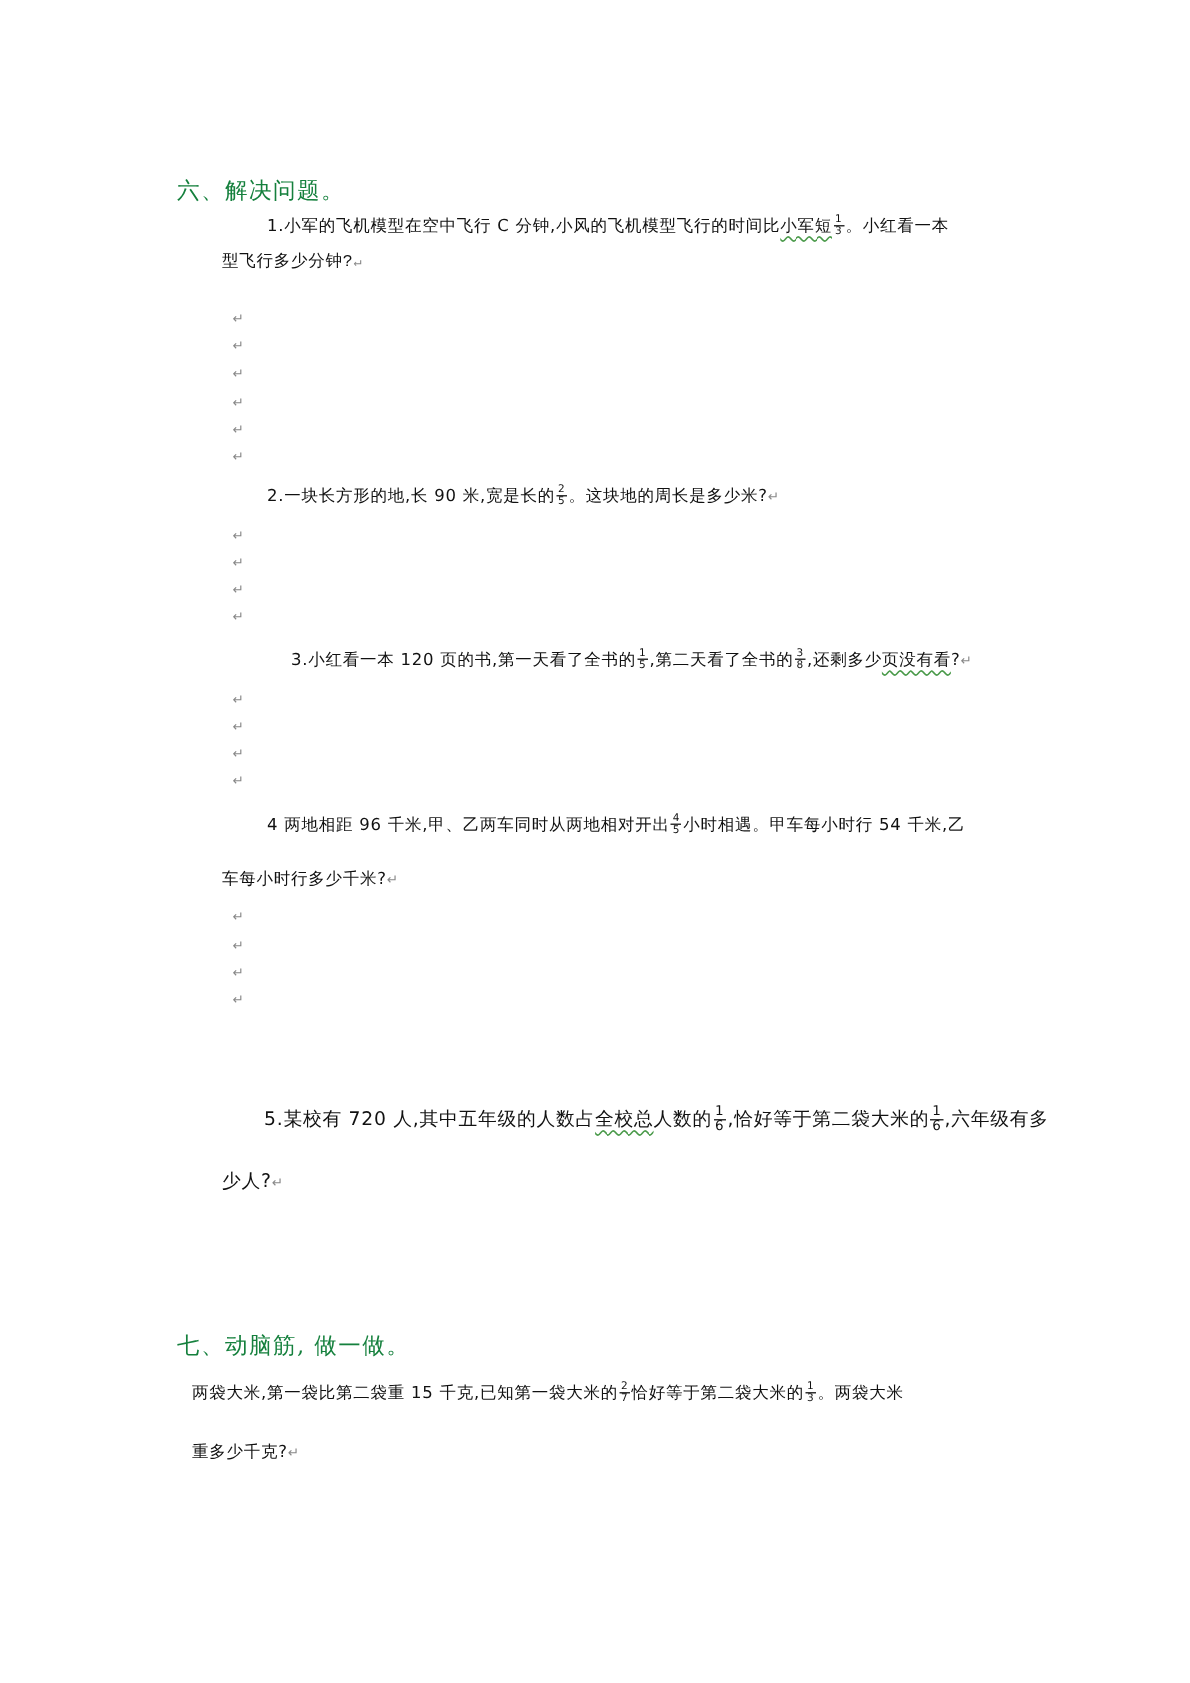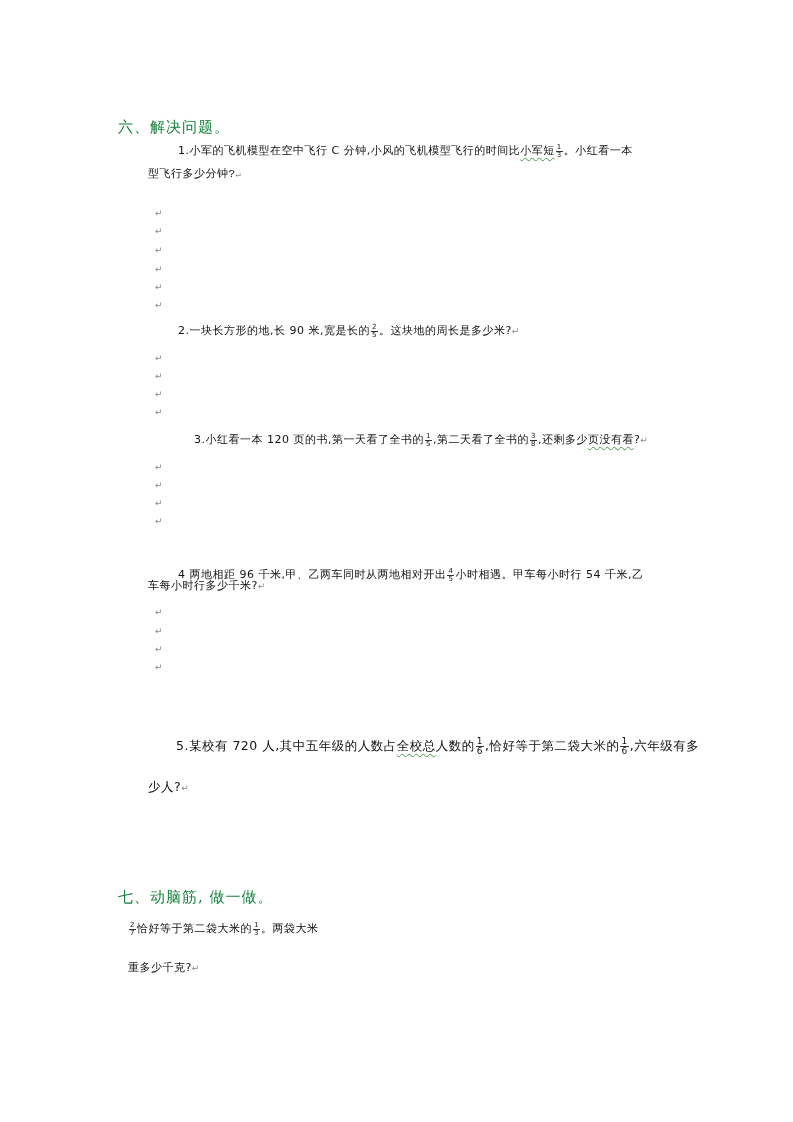--- a/index.html
+++ b/index.html
@@ -43,38 +43,38 @@
 <div class="abs mark" style="left:155px;top:407px;">↵</div>
 
 <div class="abs q" style="left:178px;top:432px;margin-left:16px;">
   <span>3.小红看一本 120 页的书,第一天看了全书的</span><span class="frac"><span class="num">1</span><span>5</span></span><span>,第二天看了全书的</span><span class="frac"><span class="num">3</span><span>8</span></span><span>,还剩多少</span><span class="squig">页没有看</span><span>?</span><span class="mark">↵</span>
 </div>
 <div class="abs mark" style="left:155px;top:462px;">↵</div>
 <div class="abs mark" style="left:155px;top:480px;">↵</div>
 <div class="abs mark" style="left:155px;top:498px;">↵</div>
 <div class="abs mark" style="left:155px;top:516px;">↵</div>
 
-<div class="abs q" style="left:178px;top:542px;margin-top:25px;">
+<div class="abs q" style="left:178px;top:542px;">
   <span>4 两地相距 96 千米,甲、乙两车同时从两地相对开出</span><span class="frac"><span class="num">4</span><span>5</span></span><span>小时相遇。甲车每小时行 54 千米,乙</span>
 </div>
 <div class="abs q" style="left:148px;top:578px;text-align:center;">
   <span>车每小时行多少千米?</span><span class="mark">↵</span>
 </div>
 <div class="abs mark" style="left:155px;top:607px;">↵</div>
 <div class="abs mark" style="left:155px;top:626px;">↵</div>
 <div class="abs mark" style="left:155px;top:644px;">↵</div>
 <div class="abs mark" style="left:155px;top:662px;">↵</div>
 
 <div class="abs q q5" style="left:176px;top:737px;">
   <span>5.某校有 720 人,其中五年级的人数占</span><span class="squig">全校总</span><span>人数的</span><span class="frac"><span class="num">1</span><span>6</span></span><span>,恰好等于第二袋大米的</span><span class="frac"><span class="num">1</span><span>6</span></span><span>,六年级有多</span>
 </div>
 <div class="abs q q5" style="left:148px;top:779px;">
   <span>少人?</span><span class="mark">↵</span>
 </div>
 
 <div class="abs heading" style="left:118px;top:888px;">七、动脑筋, 做一做。</div>
 
 <div class="abs q" style="left:128px;top:921px;">
-  <span class="frac"><span class="num">2</span><span>7</span></span><span>恰好等于第二袋大米的</span><span class="frac"><span class="num">1</span><span>3</span></span><span>。两袋大米</span>
+  <span>两袋大米,第一袋比第二袋重 15 千克,已知第一袋大米的</span><span class="frac"><span class="num">2</span><span>7</span></span><span>恰好等于第二袋大米的</span><span class="frac"><span class="num">1</span><span>3</span></span><span>。两袋大米</span>
 </div>
 <div class="abs q" style="left:128px;top:960px;">
   <span>重多少千克?</span><span class="mark">↵</span>
 </div>
 
 </body></html>

